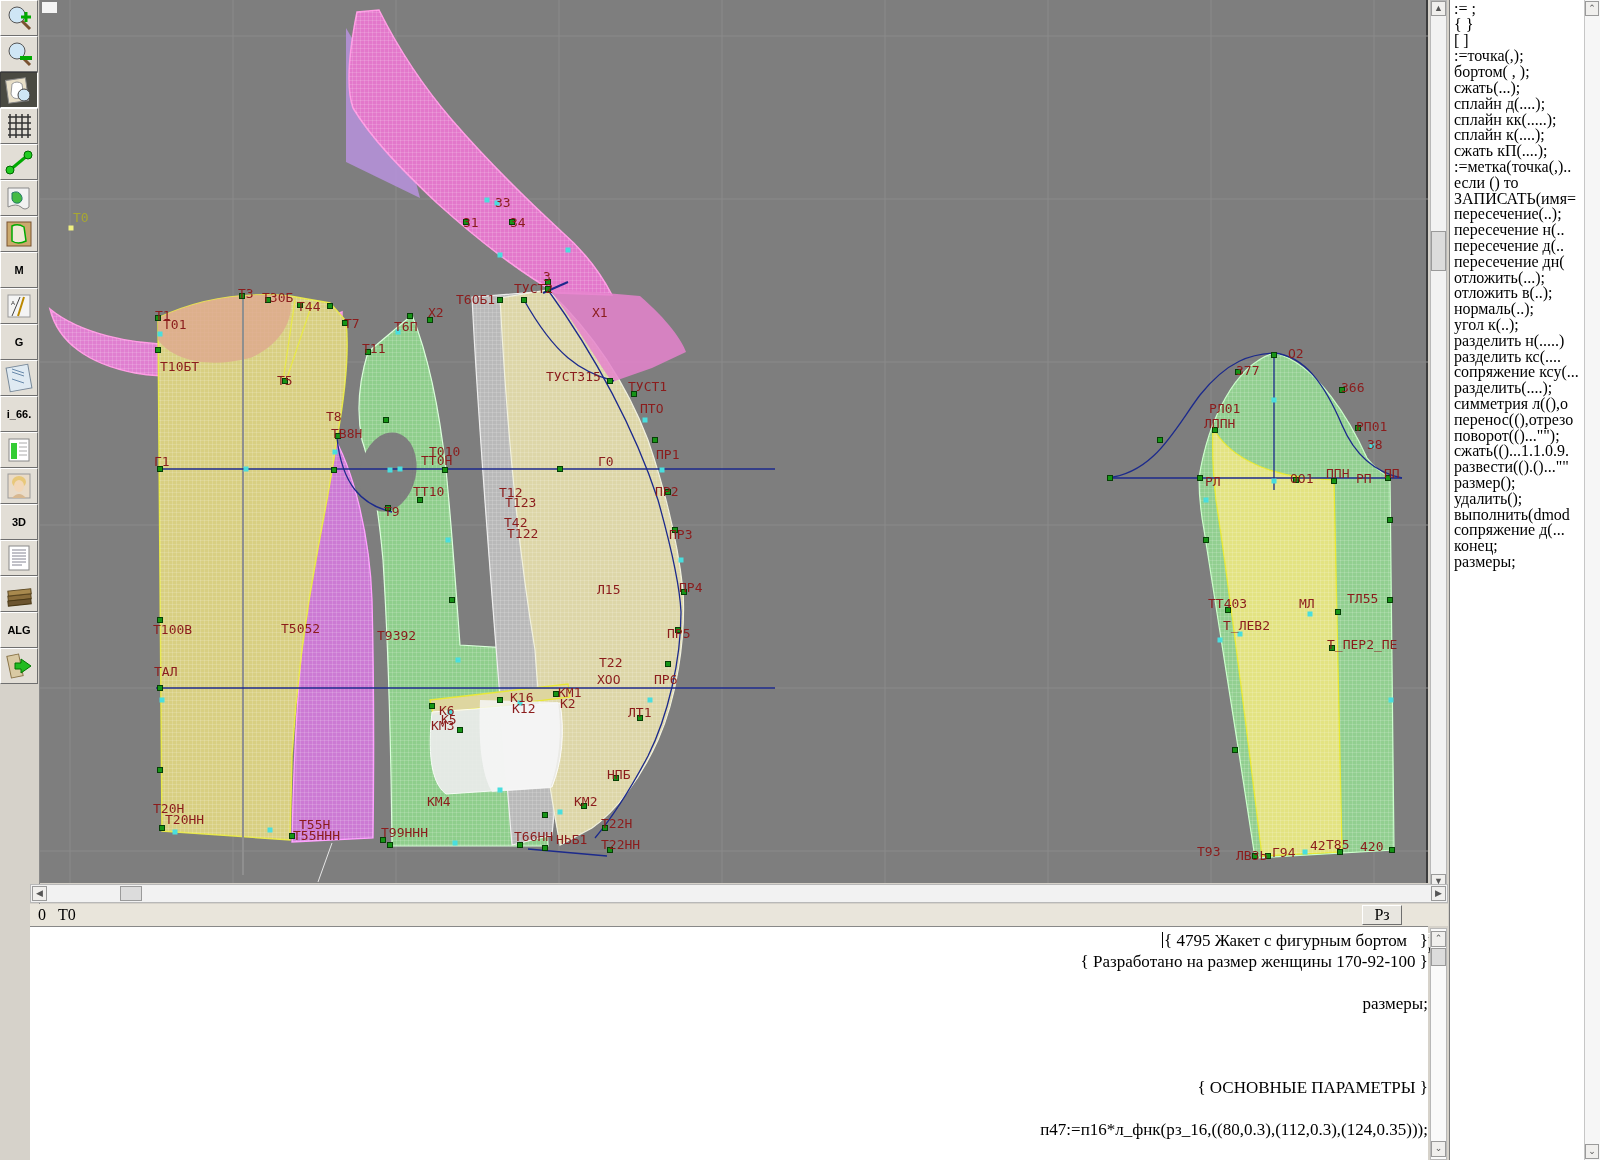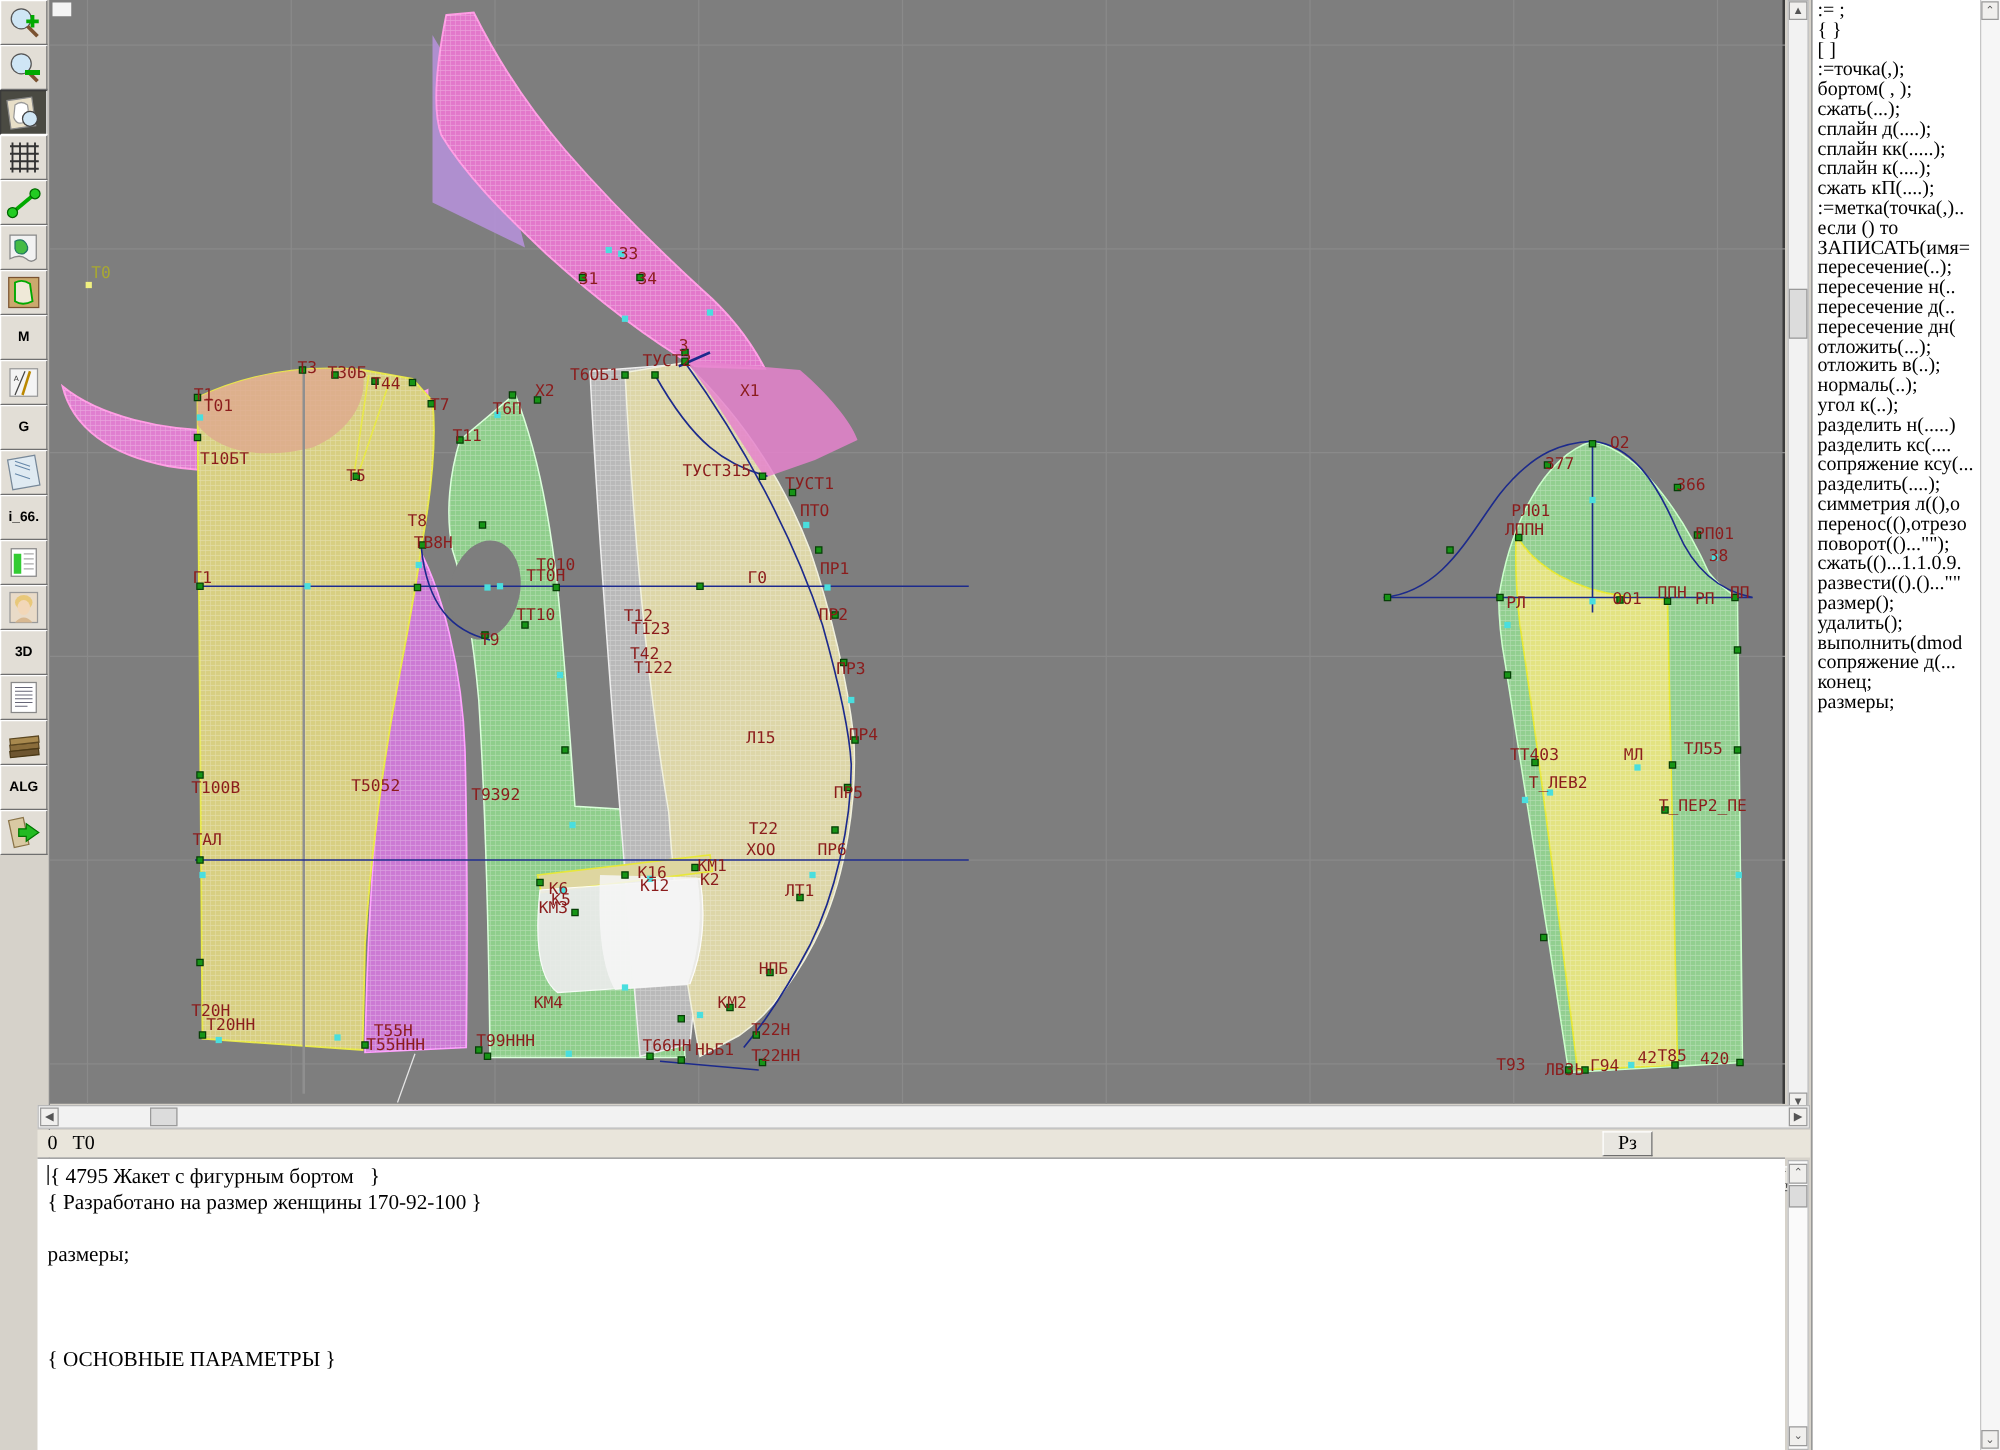--- a/index.html
+++ b/index.html
@@ -23,21 +23,21 @@
   .sb-thumb{position:absolute;background:#dcdcdc;border:1px solid #9a9a9a;cursor:pointer;}
   .statusrow{position:absolute;left:30px;top:904px;width:1418px;height:22px;background:#e9e5db;
     font-family:"Liberation Serif",serif;font-size:16px;color:#000;}
   .statusrow span{position:absolute;top:2px;}
   .minibtn{position:absolute;top:1px;width:40px;height:20px;background:#e8e6e0;
     border:1px solid;border-color:#fff #6f6f6f #6f6f6f #fff;text-align:center;
     font-family:"Liberation Serif",serif;font-size:16px;line-height:18px;cursor:pointer;}
   
   .editor{position:absolute;left:30px;top:926px;width:1398px;height:234px;background:#fff;
     border-top:1px solid #888;padding:3px 0 0 8px;
-    font-family:"Liberation Serif",serif;font-size:17px;color:#000;cursor:text;}
+    font-family:"Liberation Serif",serif;font-size:17px;color:#000;cursor:text;text-align:right;}
   .editor .ln{height:21px;line-height:21px;white-space:pre;}
   .caret{display:inline-block;width:1px;height:16px;background:#000;vertical-align:-2px;margin-right:1px;}
   
   .cmdpanel{position:absolute;left:1449px;top:0;width:135px;height:1160px;background:#fff;
     border-left:1px solid #7a7a7a;padding:1px 0 0 4px;overflow:hidden;}
   .cmditem{font-family:"Liberation Serif",serif;font-size:16px;line-height:15.8px;
     white-space:nowrap;color:#000;cursor:pointer;}
   .cmdscroll{position:absolute;left:1584px;top:0;width:16px;height:1160px;background:#f6f6f6;
     border-left:1px solid #c6c6c6;}
   text.plbl{font-family:"DejaVu Sans Mono",monospace;font-size:13px;}
@@ -503,34 +503,35 @@
 <div class="sb" style="left:30px;top:884px;width:1418px;height:19px;">
   <div class="sb-btn" style="left:1px;top:1px;width:15px;height:15px;">◀</div>
   <div class="sb-thumb" style="left:89px;top:1px;width:22px;height:15px;"></div>
   <div class="sb-btn" style="right:1px;top:1px;width:15px;height:15px;">▶</div>
 </div>
 
 <div class="statusrow">
   <span style="left:8px;">0</span>
   <span style="left:28px;">Т0</span>
   <span style="left:185px;margin-top:44px;">т 0:0</span>
-  <div class="minibtn" style="left:1252px;">Рз</div>
+  <div class="minibtn" style="left:1332px;">Рз</div>
   <div class="minibtn" style="left:1376px;margin-top:28px;">Мд</div>
 </div>
 
 <div class="editor" id="editor">
     <div class="ln"><span class="caret"></span>{ 4795 Жакет с фигурным бортом   }</div>
     <div class="ln">{ Разработано на размер женщины 170-92-100 }</div>
     <div class="ln"> </div>
     <div class="ln">размеры;</div>
     <div class="ln"> </div>
     <div class="ln"> </div>
     <div class="ln"> </div>
     <div class="ln">{ ОСНОВНЫЕ ПАРАМЕТРЫ }</div>
     <div class="ln"> </div>
+    <div class="ln">п47:=п16*л_фнк(рз_16,((80,0.3),(112,0.3),(124,0.35)));</div>
   </div>
 
 <div class="sb" style="left:1430px;top:928px;width:17px;height:232px;background:#fafafa;">
   <div class="sb-btn" style="left:0;top:2px;width:15px;height:16px;">⌃</div>
   <div class="sb-thumb" style="left:0;top:19px;width:15px;height:18px;"></div>
   <div class="sb-btn" style="left:0;bottom:2px;width:15px;height:16px;">⌄</div>
 </div>
 
 <div class="cmdpanel" id="cmdpanel">
     <div class="cmditem">:= ;</div>

